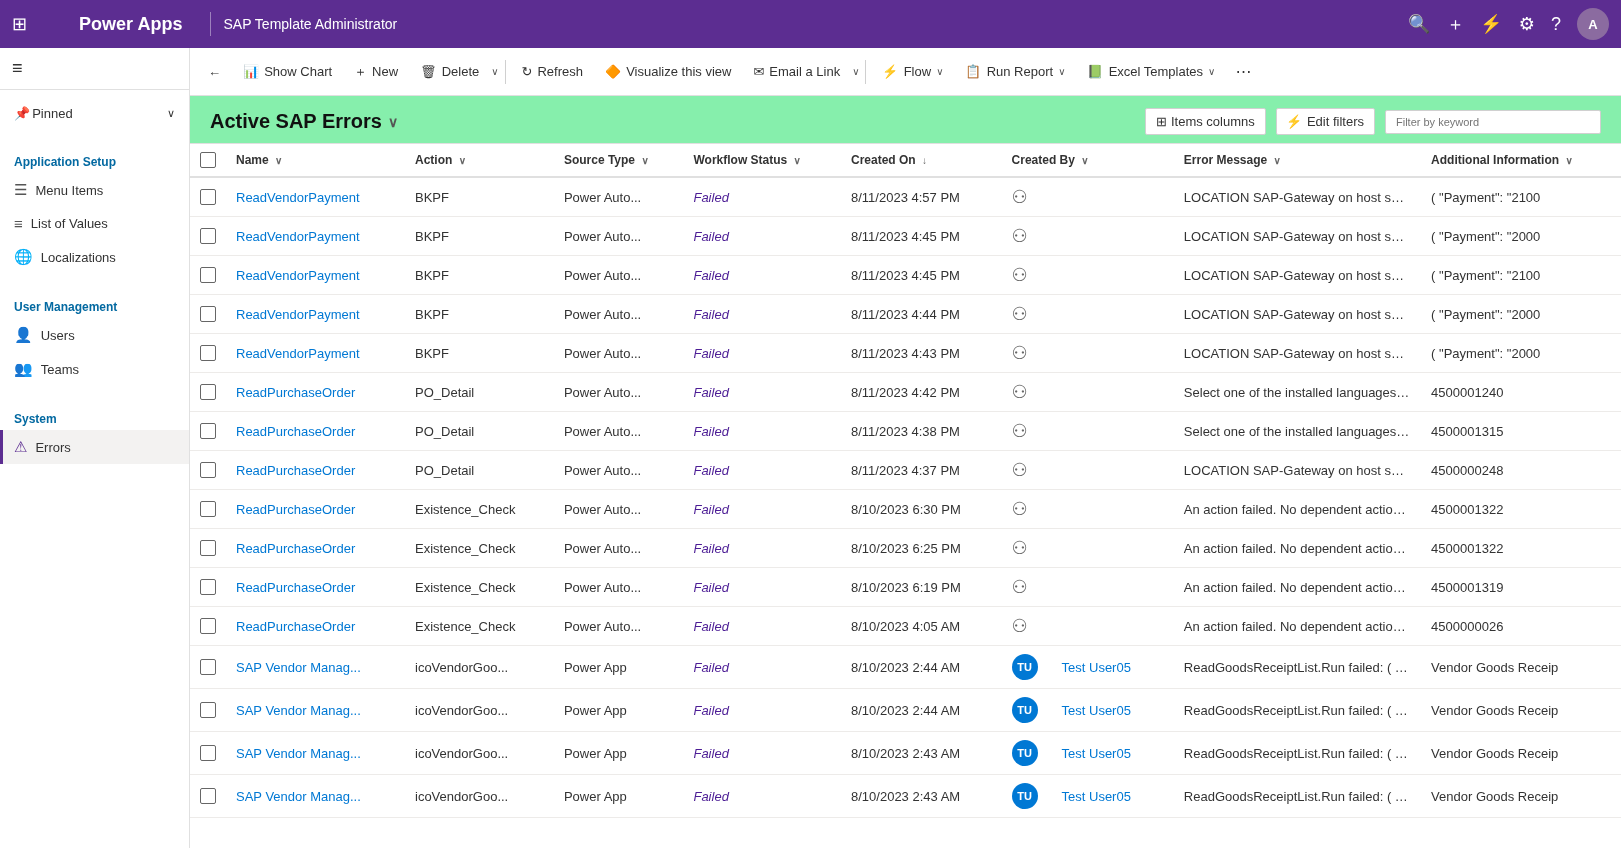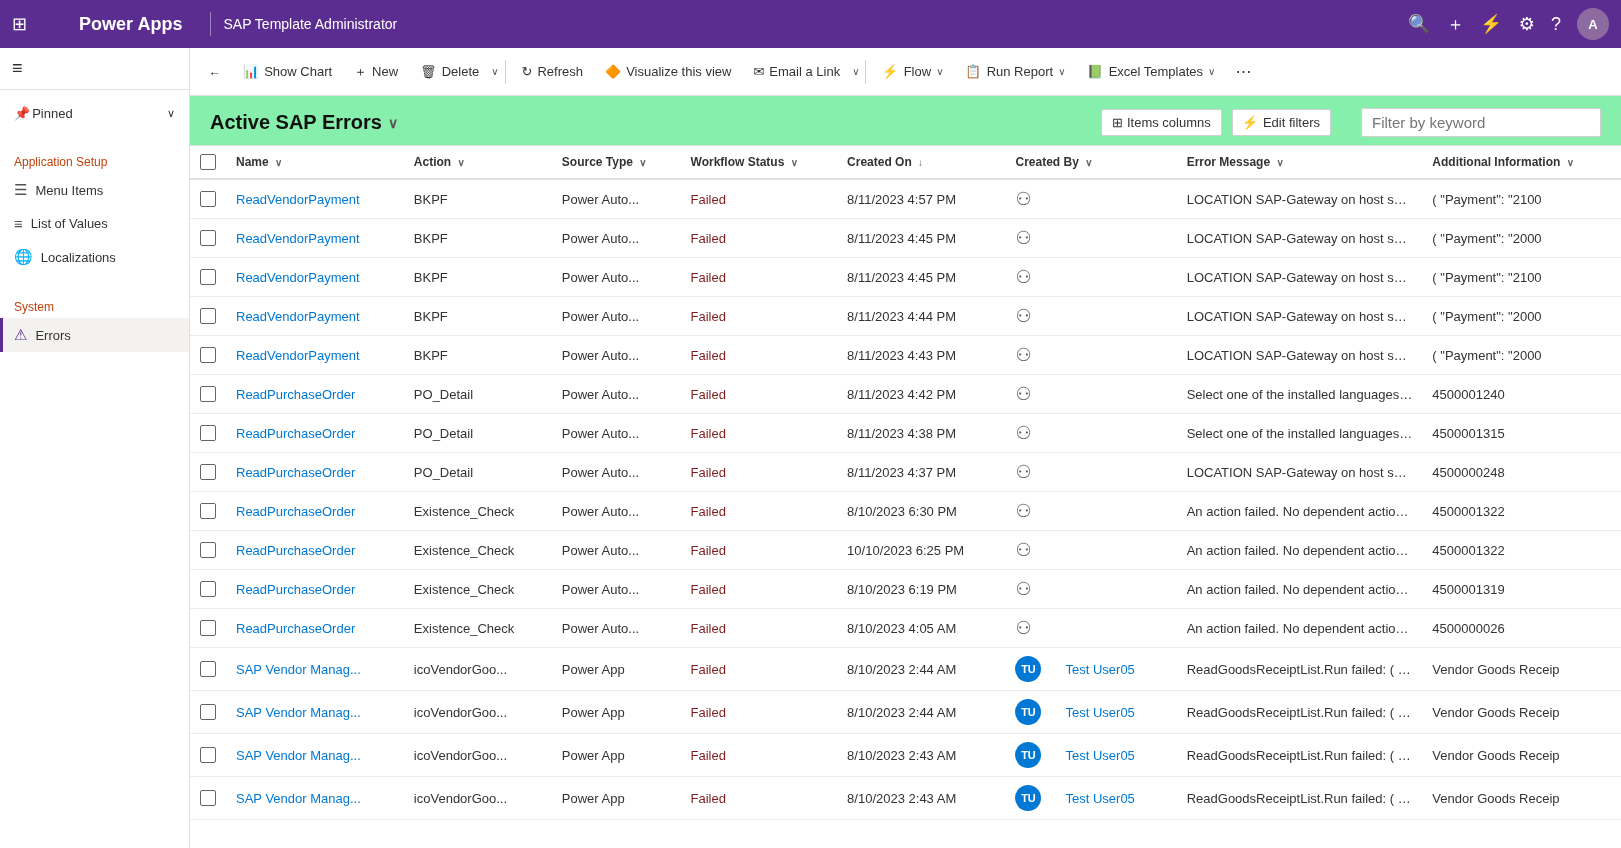--- a/index.html
+++ b/index.html
@@ -33,21 +33,21 @@
       display: flex;
       flex-direction: column;
       flex-shrink: 0;
       overflow-y: auto;
     }
     .sidebar-top { padding: 10px 12px; border-bottom: 1px solid #e0e0e0; display: flex; align-items: center; justify-content: space-between; }
     .sidebar-top .hamburger { font-size: 18px; cursor: pointer; color: #333; }
     .sidebar-section { padding: 8px 0; }
     .sidebar-pinned { display: flex; align-items: center; padding: 8px 14px; cursor: pointer; color: #333; font-size: 13px; font-weight: 500; }
     .sidebar-pinned .chevron { margin-left: auto; font-size: 11px; }
-    .sidebar-group-label { font-size: 12px; font-weight: 400; color: #c2410c; padding: 10px 14px 4px; }
+    .sidebar-group-label { font-size: 12px; font-weight: 700; color: #0369a1; padding: 10px 14px 4px; }
     .sidebar-item { display: flex; align-items: center; padding: 8px 14px; cursor: pointer; color: #333; font-size: 13px; gap: 8px; }
     .sidebar-item.active { border-left: 3px solid #5c2d91; background: #f3f2f1; font-weight: 500; padding-left: 11px; }
     .sidebar-item .icon { font-size: 15px; color: #555; }
     .sidebar-item.active .icon { color: #5c2d91; }
 
     
     .content { flex: 1; display: flex; flex-direction: column; overflow: hidden; background: white; }
 
     
     .toolbar {
@@ -83,21 +83,21 @@
     .page-title { font-size: 20px; font-weight: 600; color: #111; display: flex; align-items: center; gap: 6px; }
     .page-title .dropdown-arrow { font-size: 14px; color: #555; cursor: pointer; }
     .header-right { margin-left: auto; display: flex; align-items: center; gap: 10px; }
     .edit-columns-btn, .edit-filters-btn {
       display: flex; align-items: center; gap: 4px;
       padding: 5px 10px; border: 1px solid #d0d0d0; background: white;
       cursor: pointer; font-size: 13px; border-radius: 2px; color: #333;
     }
     .filter-input {
       border: 1px solid #d0d0d0; padding: 5px 10px; border-radius: 2px;
-      font-size: 15px; width: 240px; color: #555; margin-left: 20px;
+      font-size: 11px; width: 216px; color: #555;
     }
 
     
     .table-container { flex: 1; overflow-y: auto; }
     table { width: 100%; border-collapse: collapse; }
     thead th {
       background: white;
       border-bottom: 2px solid #e0e0e0;
       padding: 8px 10px;
       text-align: left;
@@ -108,21 +108,21 @@
       position: sticky;
       top: 0;
       z-index: 1;
     }
     thead th .sort-icon { font-size: 10px; color: #666; margin-left: 3px; }
     tbody tr { border-bottom: 1px solid #edebe9; }
     tbody td { padding: 8px 10px; font-size: 13px; color: #333; white-space: nowrap; overflow: hidden; text-overflow: ellipsis; max-width: 200px; }
     tbody td.name-cell { color: #0078d4; cursor: pointer; }
     .checkbox-col { width: 36px; }
     .checkbox { width: 16px; height: 16px; border: 1px solid #666; border-radius: 2px; cursor: pointer; }
-    .status-failed { color: #7f1d1d; }
+    .status-failed { color: #4c1d95; font-style: italic; }
     .user-avatar { width: 26px; height: 26px; border-radius: 50%; display: inline-flex; align-items: center; justify-content: center; font-size: 11px; font-weight: 600; color: white; margin-right: 4px; vertical-align: middle; }
     .user-cell { display: flex; align-items: center; gap: 20px; }
     .user-link { color: #0078d4; cursor: pointer; }
     .user-icon { font-size: 18px; color: #666; }
   </style>
 </head>
 <body>
 
 <div class="top-nav">
   <span class="grid-icon">⊞</span>
@@ -161,20 +161,31 @@
             <span class="icon">☰</span>
             <span>Menu Items</span>
           </div>
           <div class="sidebar-item">
             <span class="icon">≡</span>
             <span>List of Values</span>
           </div>
           <div class="sidebar-item">
             <span class="icon">🌐</span>
             <span>Localizations</span>
+          </div>
+        </div>
+        <div class="sidebar-section">
+          <div class="sidebar-group-label">User Management</div>
+          <div class="sidebar-item">
+            <span class="icon">👤</span>
+            <span>Users</span>
+          </div>
+          <div class="sidebar-item">
+            <span class="icon">👥</span>
+            <span>Teams</span>
           </div>
         </div>
         <div class="sidebar-section">
           <div class="sidebar-group-label">System</div>
           <div class="sidebar-item active">
             <span class="icon">⚠</span>
             <span>Errors</span>
           </div>
         </div>
       </div>
@@ -388,21 +399,21 @@
               <td>4500001322</td>
             </tr>
             <tr>
               <td>
                 <div class="checkbox"></div>
               </td>
               <td class="name-cell">ReadPurchaseOrder</td>
               <td>Existence_Check</td>
               <td>Power Auto...</td>
               <td class="status-failed">Failed</td>
-              <td>10/10/2023 6:25 PM</td>
+              <td>8/10/2023 6:25 PM</td>
               <td><span class="user-icon">⚇</span></td>
               <td>An action failed. No dependent actions su...</td>
               <td>4500001322</td>
             </tr>
             <tr>
               <td>
                 <div class="checkbox"></div>
               </td>
               <td class="name-cell">ReadPurchaseOrder</td>
               <td>Existence_Check</td>

